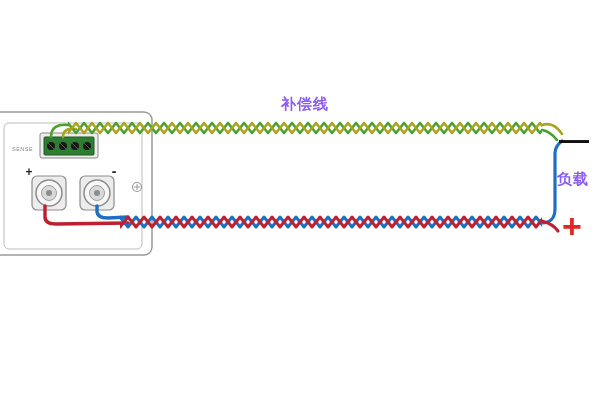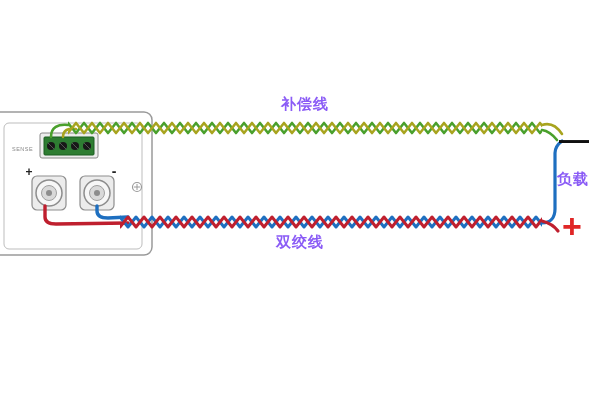--- a/index.html
+++ b/index.html
@@ -87,15 +87,14 @@
       <rect x="120" y="214" width="422" height="16" fill="url(#pairBottom)"></rect>
       <path d="M542,223 C551,223 555,217 555,209 L555,153 C555,148 558,144 562,141" fill="none" stroke-width="3.2" stroke-linecap="round" stroke="#1e6fc0"></path>
       <path d="M542,221 C550,223 555,227 558,231" fill="none" stroke-width="3.2" stroke-linecap="round" stroke="#bf1f2e"></path>
     </g>
 
     <text x="574" y="150" text-anchor="middle" font-size="30" font-weight="bold" fill="#101010">—</text>
     <text x="572" y="238" text-anchor="middle" font-size="34" font-weight="bold" fill="#e02626">+</text>
   </svg>
 
   <div class="lbl lbl-top">补偿线</div>
-  <div class="lbl lbl-bottom">双绞线</div>
   <div class="lbl lbl-load">负载</div>
 </div>
 
 </body></html>

